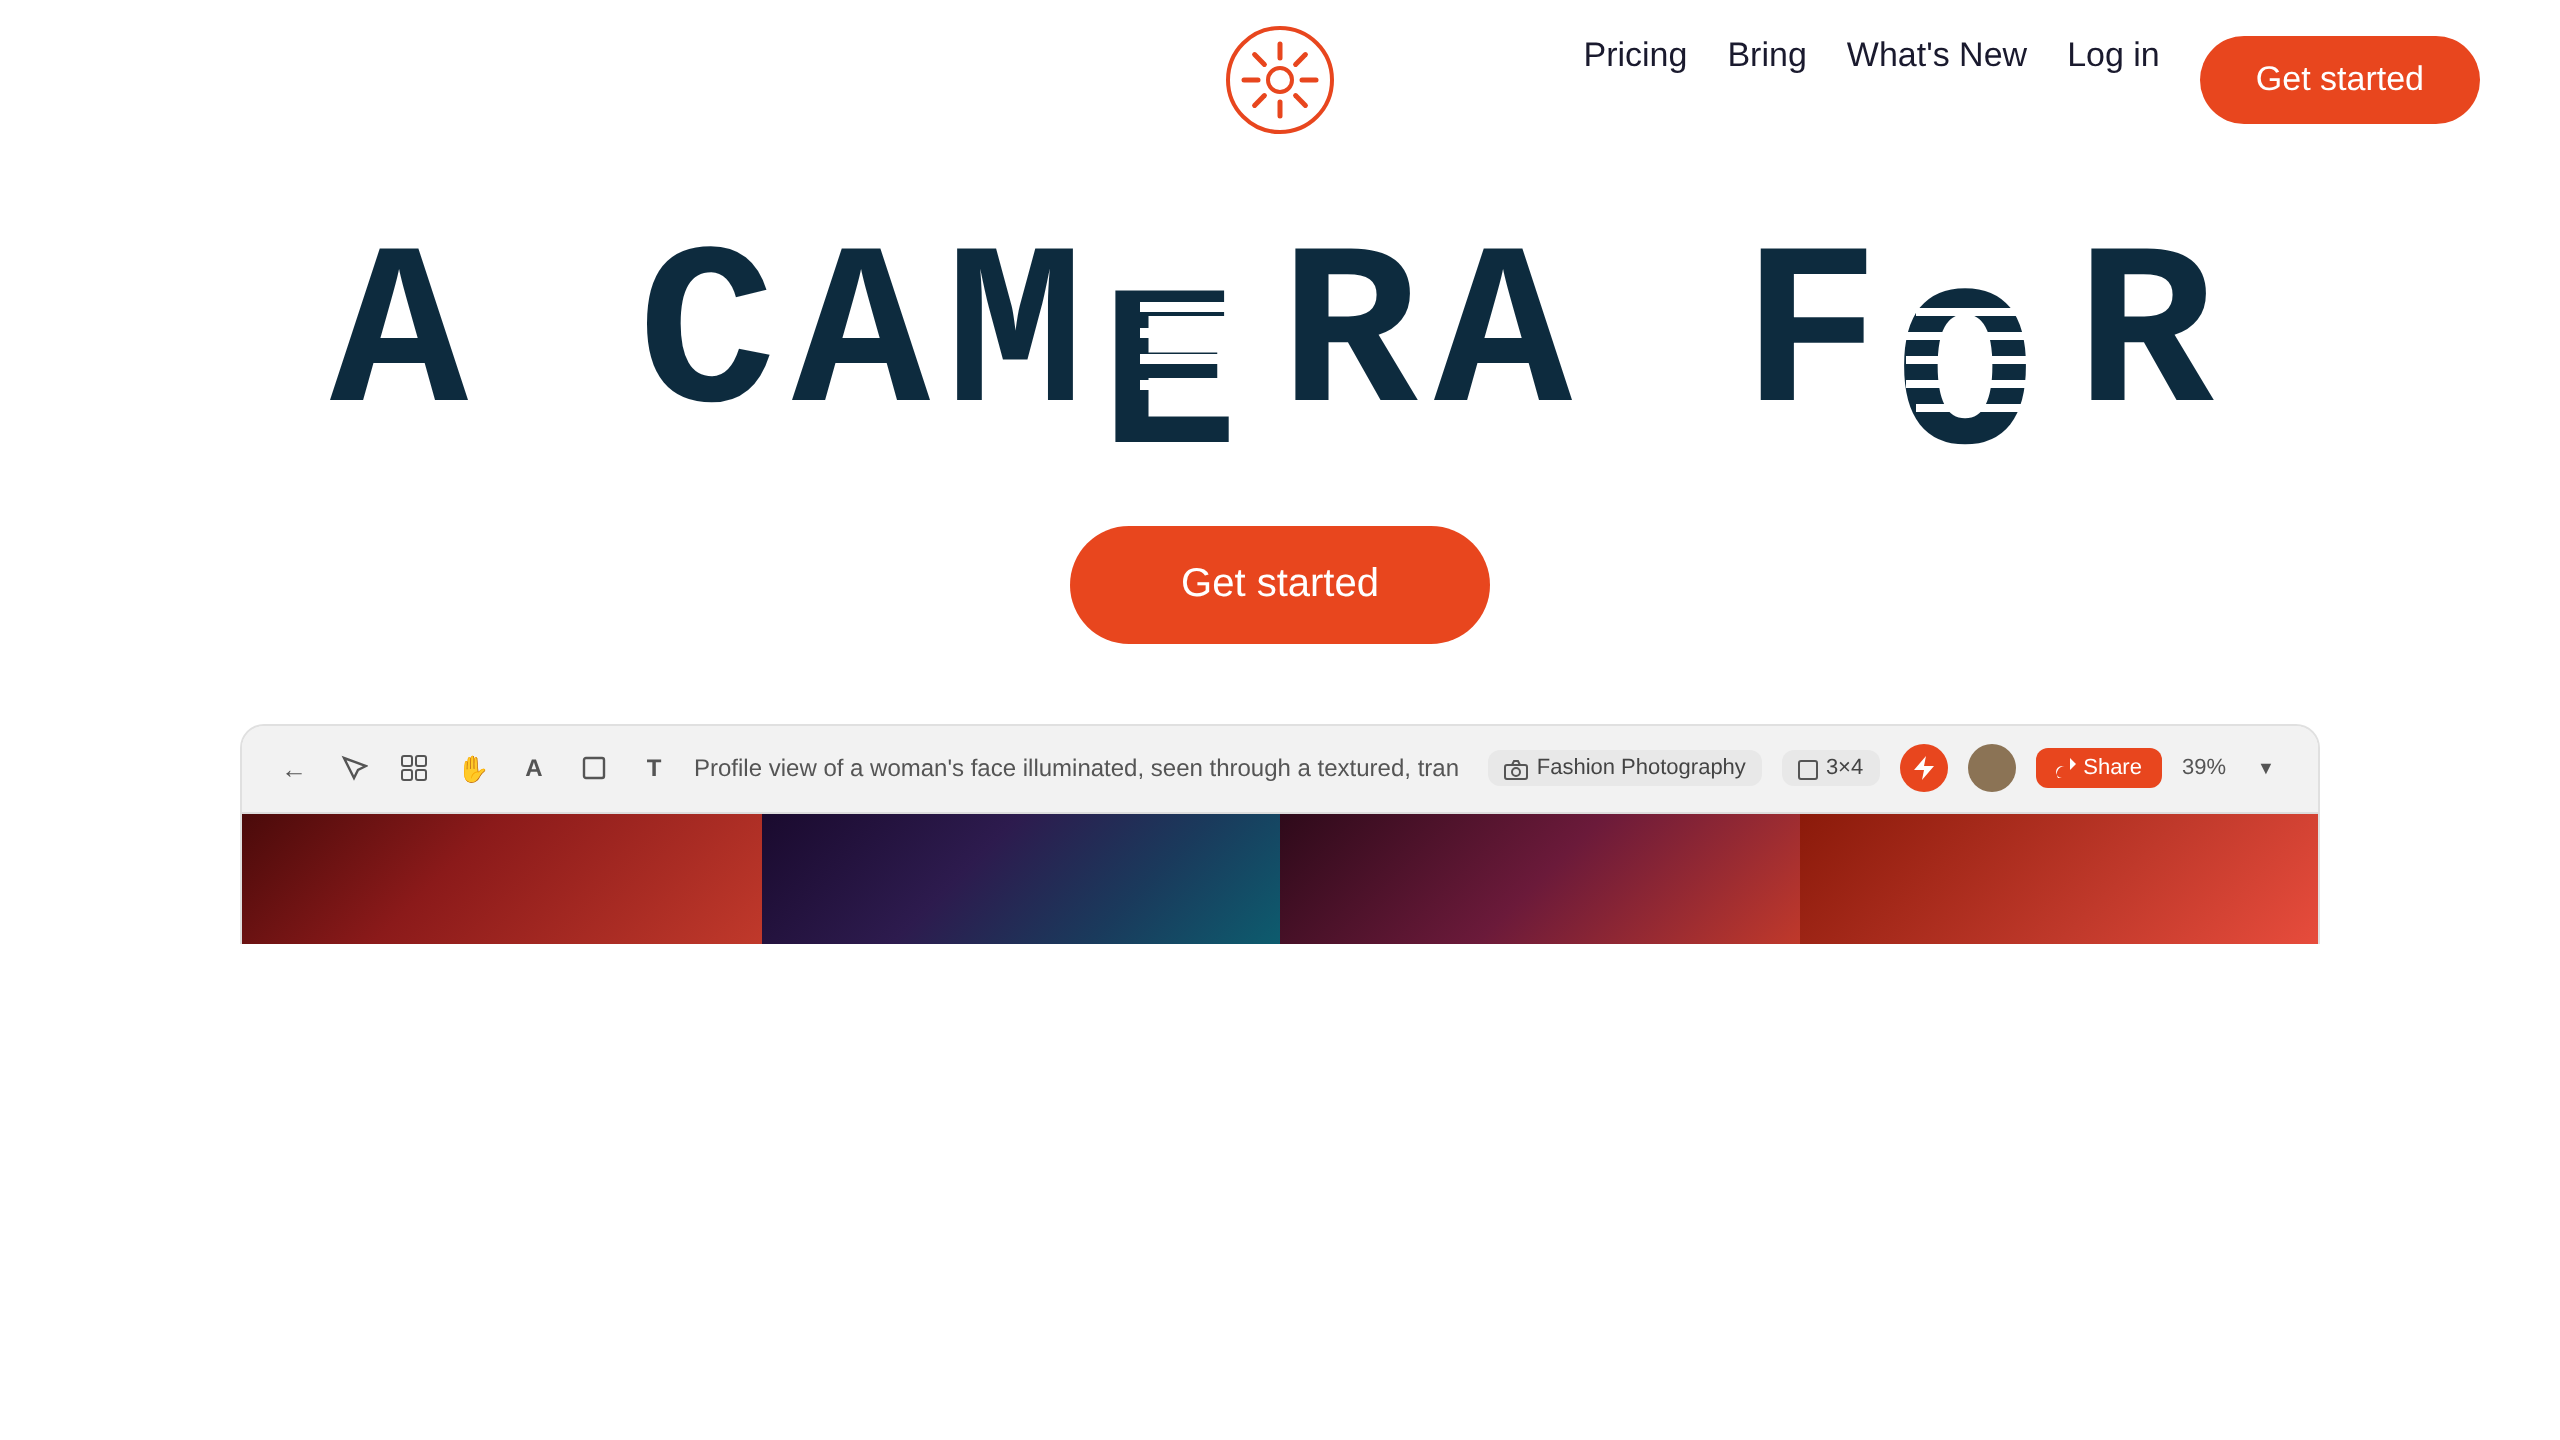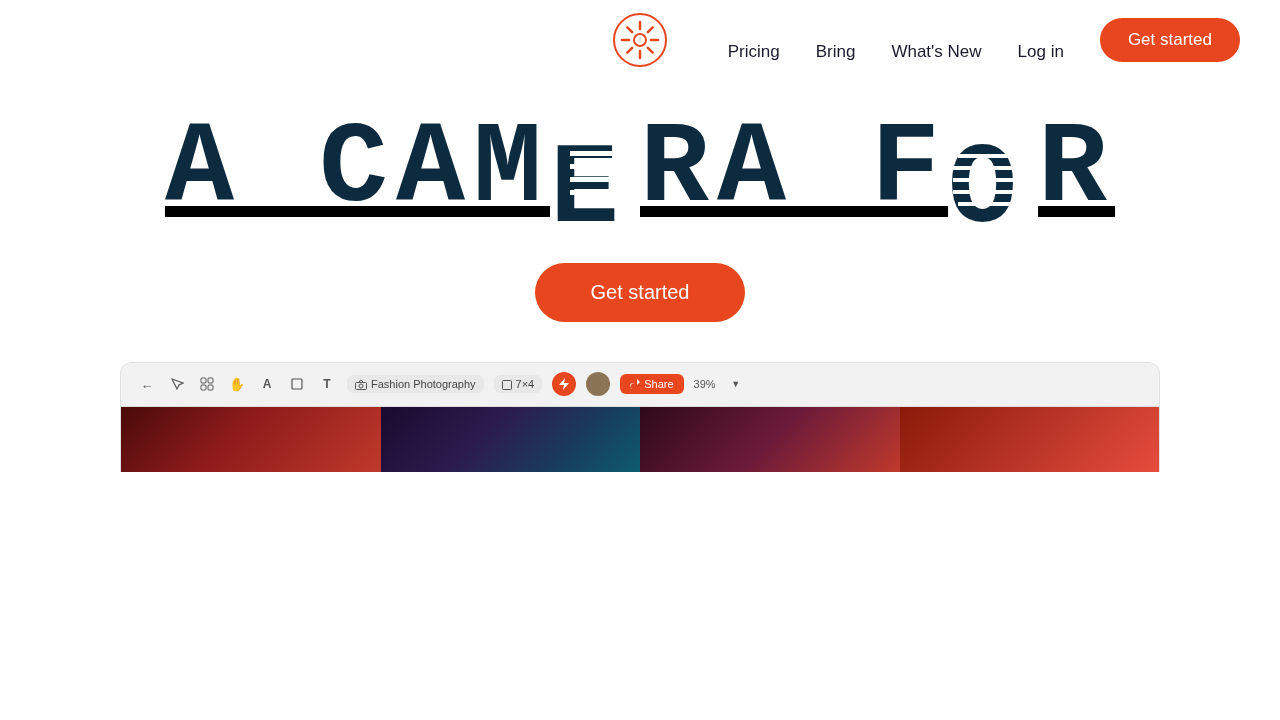--- a/index.html
+++ b/index.html
@@ -27,22 +27,22 @@
       left: 50%;
       transform: translateX(-50%);
       display: flex;
       align-items: center;
     }
 
     .nav-links {
       position: absolute;
       right: 40px;
       display: flex;
-      align-items: flex-end;
-      gap: 36px;
+      align-items: flex-start;
+      gap: 20px;
     }
 
     .nav-link {
       color: #1a1a2e;
       text-decoration: none;
       font-size: 17px;
       font-weight: 400;
       cursor: pointer;
     }
 
@@ -61,21 +61,20 @@
     
     .logo-svg {
       width: 56px;
       height: 56px;
     }
 
     
     .hero {
       text-align: center;
       padding: 30px 40px 0;
-      text-decoration: underline;
     }
 
     .hero-headline {
       font-size: 115px;
       font-weight: 700;
       color: #0d2b3e;
       letter-spacing: 8px;
       line-height: 1.05;
       font-family: 'Courier New', monospace;
       text-transform: uppercase;
@@ -303,35 +302,36 @@
       </div>
       <div class="toolbar-icon">
         <svg width="14" height="14" viewBox="0 0 14 14" fill="none">
             <rect x="2" y="2" width="10" height="10" rx="1" stroke="#555" stroke-width="1.2"></rect>
           </svg>
       </div>
       <div class="toolbar-icon">
         <span style="font-size:12px;font-weight:bold;color:#555">T</span>
       </div>
 
+      <div class="toolbar-prompt">Profile view of a woman's face illuminated, seen through a textured, tran</div>
 
       <div class="toolbar-badge">
         <svg width="12" height="10" viewBox="0 0 12 10" fill="none">
             <rect x="0.5" y="2.5" width="11" height="7" rx="1" stroke="#555" stroke-width="1"></rect>
             <circle cx="6" cy="6" r="2" stroke="#555" stroke-width="1"></circle>
             <path d="M4 2.5l1-2h2l1 2" stroke="#555" stroke-width="1"></path>
           </svg>
         <span>Fashion Photography</span>
       </div>
 
       <div class="toolbar-badge">
         <svg width="10" height="10" viewBox="0 0 10 10" fill="none">
             <rect x="0.5" y="0.5" width="9" height="9" rx="1" stroke="#555" stroke-width="1"></rect>
           </svg>
-        <span>7×4</span>
+        <span>3×4</span>
       </div>
 
       <div class="toolbar-badge-orange">
         <svg width="10" height="12" viewBox="0 0 10 12" fill="none">
             <path d="M6 0L0 7h5l-1 5 6-7H5L6 0z" fill="white"></path>
           </svg>
       </div>
 
       <div style="width:24px;height:24px;border-radius:50%;background:#8b7355;display:flex;align-items:center;justify-content:center;"></div>
 

